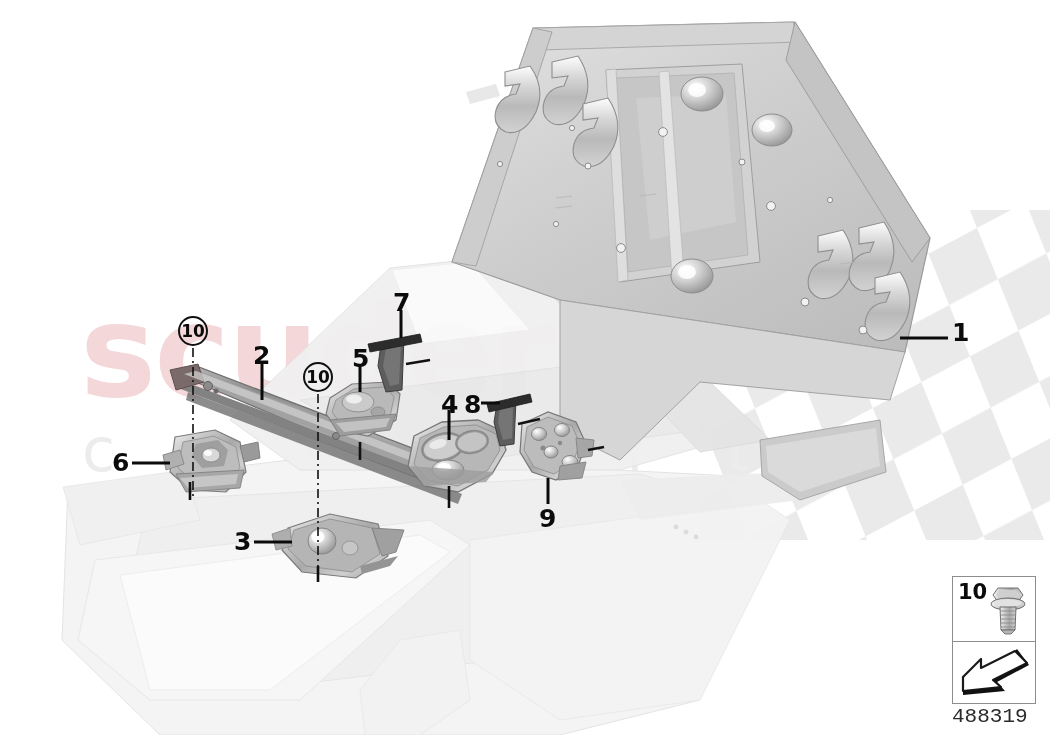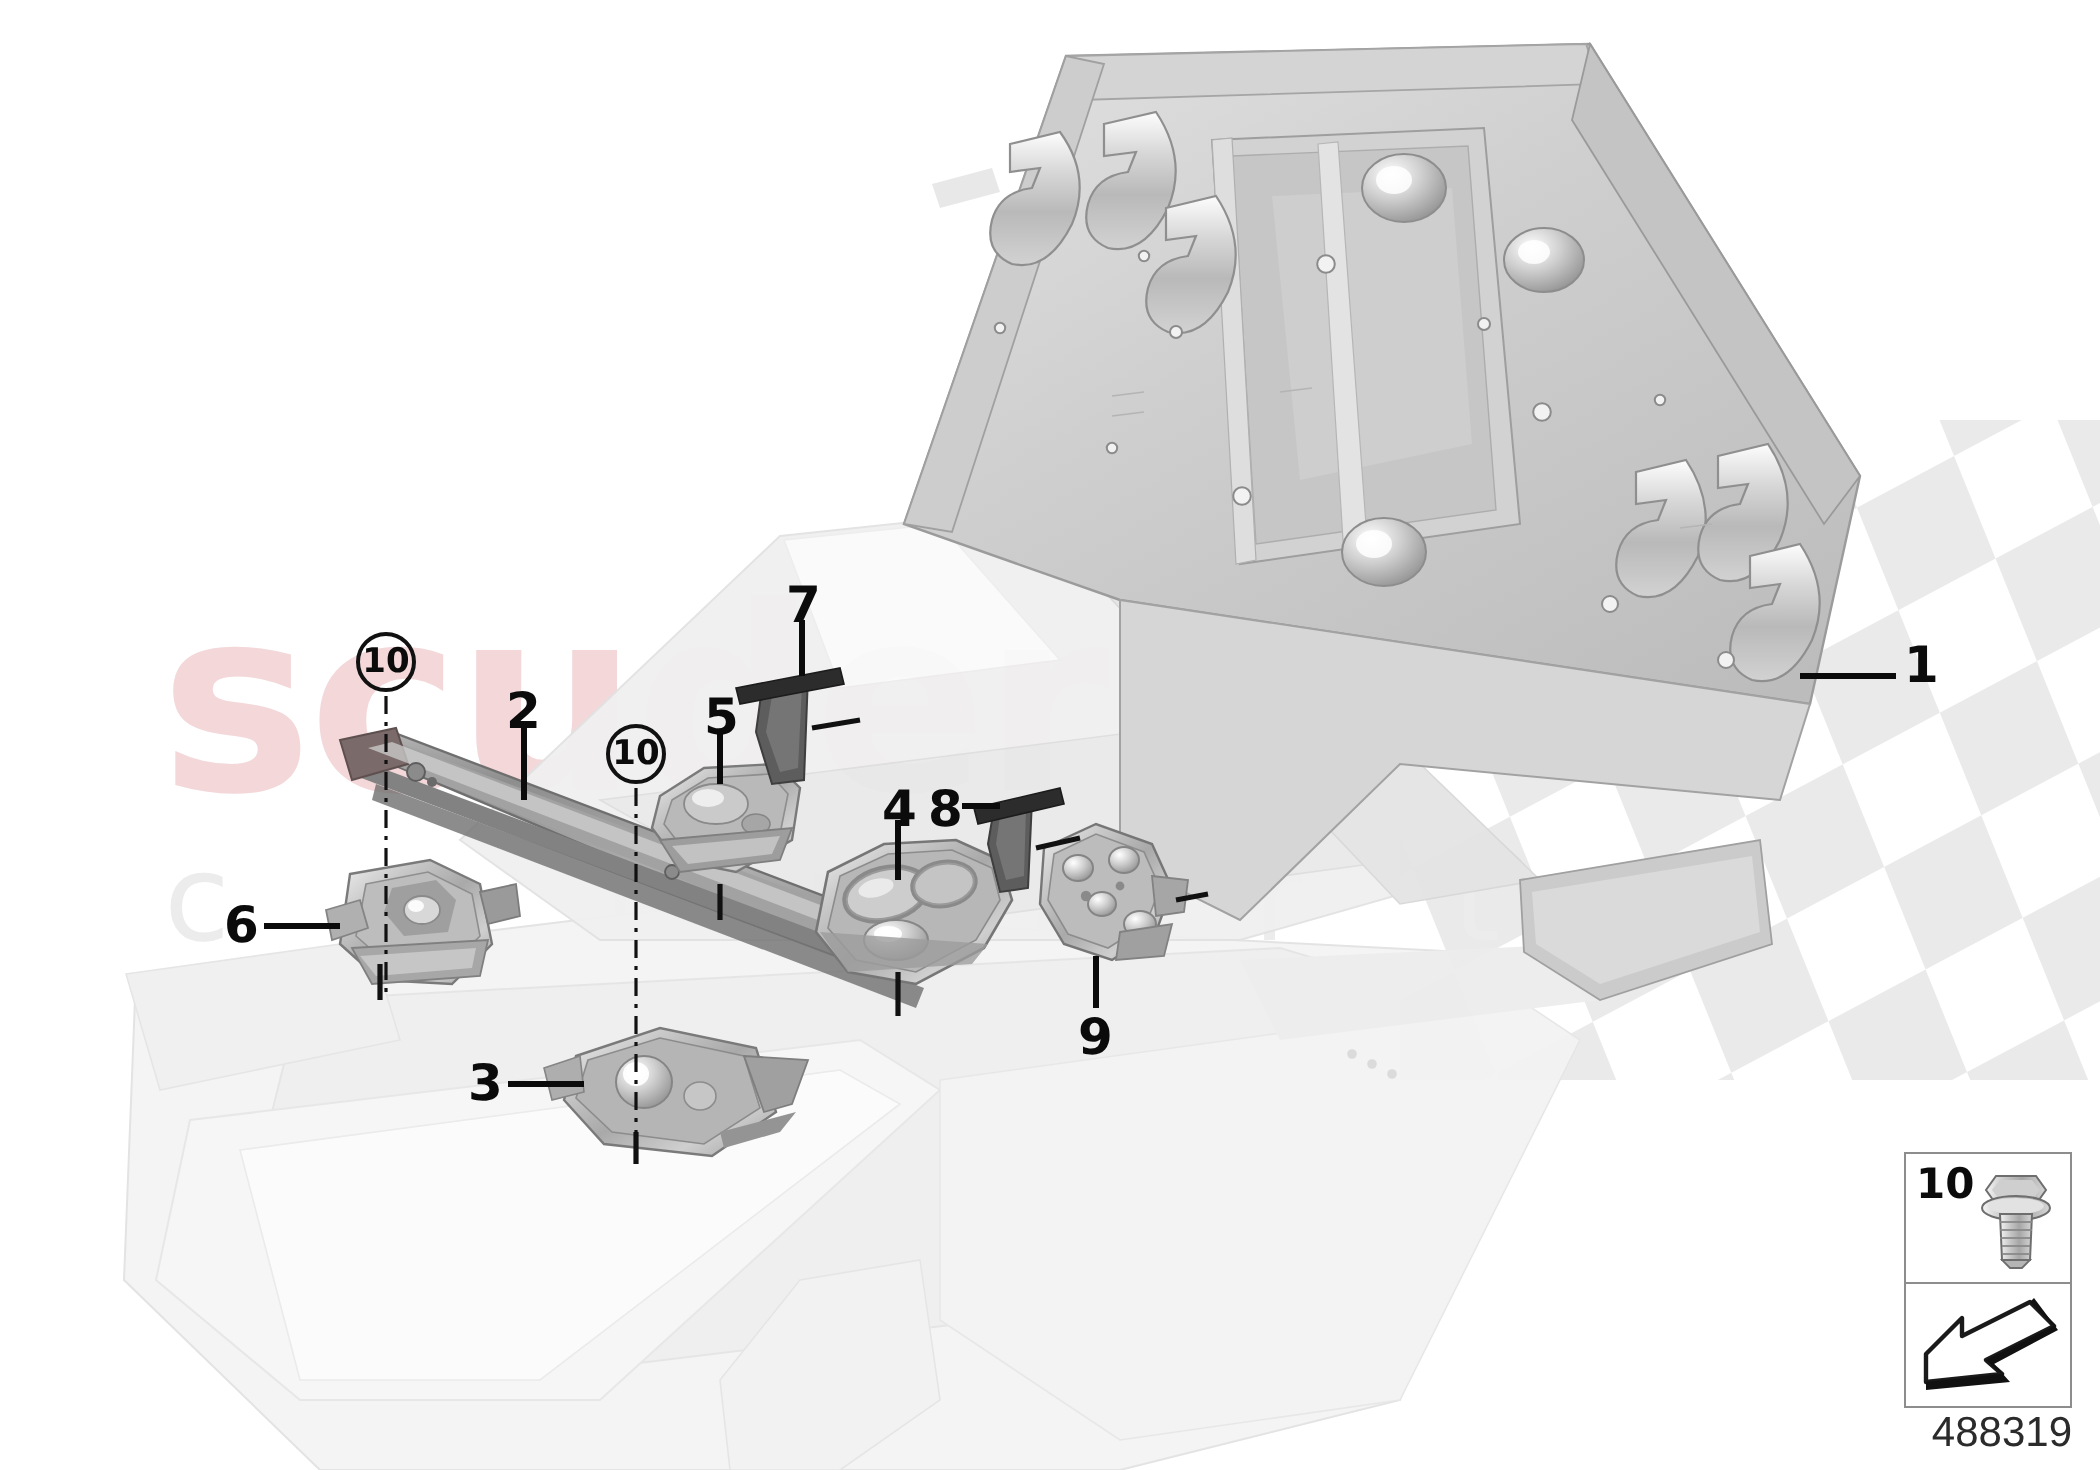--- a/index.html
+++ b/index.html
@@ -78,22 +78,22 @@
   .legend .lg-num{
     position:absolute;left:5px;top:5px;
     font-family:"DejaVu Sans", sans-serif;
     font-weight:700;font-size:21px;color:#0b0b0b;line-height:1;
   }
   .legend .bolt{position:absolute;left:34px;top:5px;width:42px;height:55px;}
   .legend .arrow{position:absolute;left:6px;top:70px;width:72px;height:52px;}
   .partnum{
     position:absolute;z-index:7;
     left:952px;top:706px;width:84px;
-    text-align:right;
-    font-family:Liberation Sans, sans-serif;
+    text-align:left;
+    font-family:Liberation Mono, monospace;
     font-size:21px;color:#2b2b2b;letter-spacing:0px;line-height:1;
   }
 </style>
 </head>
 <body>
 
 <div id="stage">
 
   <svg class="layer wm-check" viewBox="0 0 1050 735" width="1050" height="735" aria-hidden="true">
     <defs>

